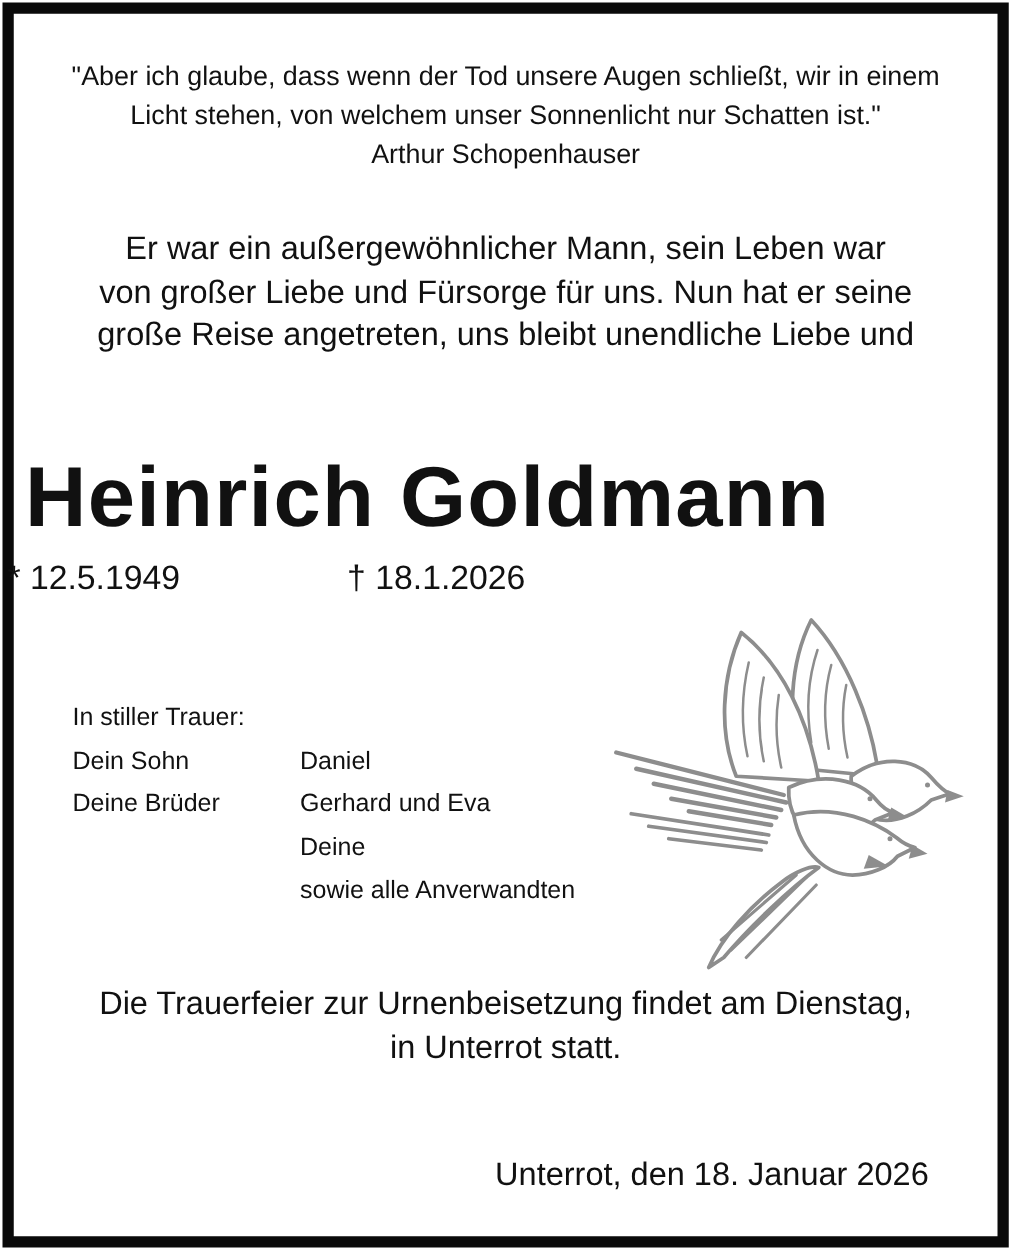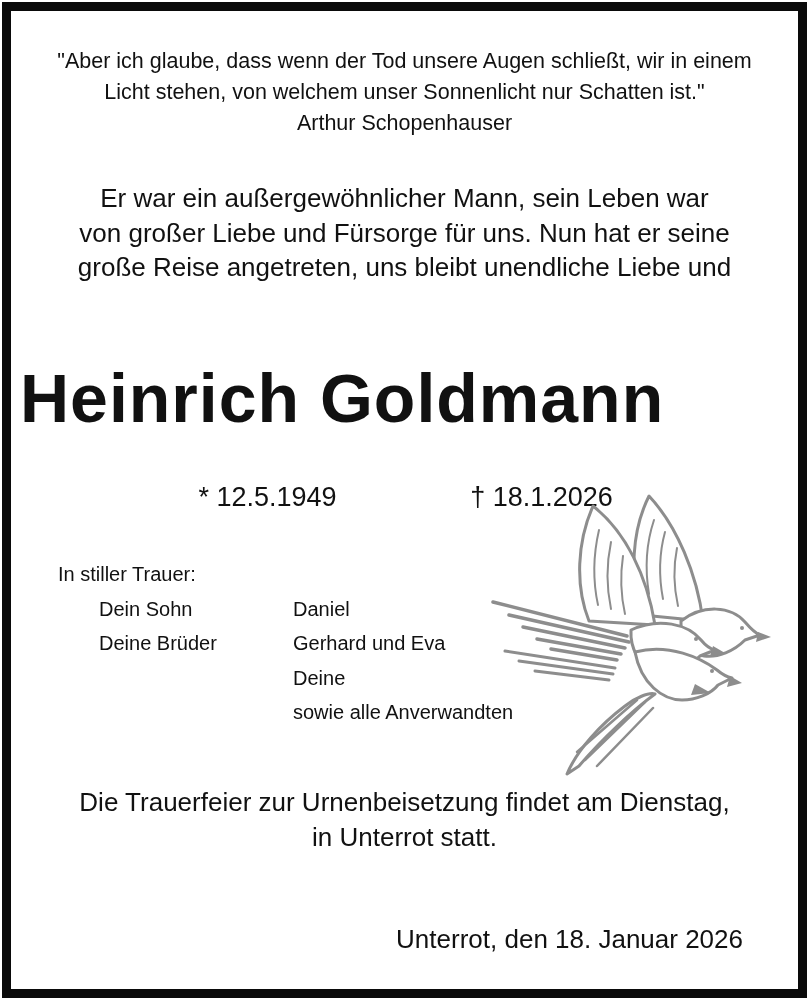--- a/index.html
+++ b/index.html
@@ -47,45 +47,43 @@
     right: 20px;
     text-align: left;
     font-size: 68px;
     line-height: 92px;
     font-weight: 700;
     letter-spacing: 1px;
     white-space: nowrap;
   }
   .dates {
     position: absolute;
-    top: 479px;
+    top: 444px;
     left: 0;
     width: 100%;
     display: flex;
-    justify-content: center;
     gap: 124px;
     font-size: 27px;
     line-height: 36px;
   }
   .dates .date {
     min-width: 150px;
     text-align: center;
   }
   .mourners {
     position: absolute;
     top: 557px;
     left: 58px;
     font-size: 20px;
     line-height: 34.5px;
   }
   .mourners-grid {
     display: grid;
     grid-template-columns: 178px auto;
-    column-gap: 16px;
-    margin-left: 41px;
+    column-gap: 4px;
   }
   .doves {
     position: absolute;
     left: 483px;
     top: 488px;
     width: 312px;
     height: 290px;
   }
   .funeral {
     position: absolute;

